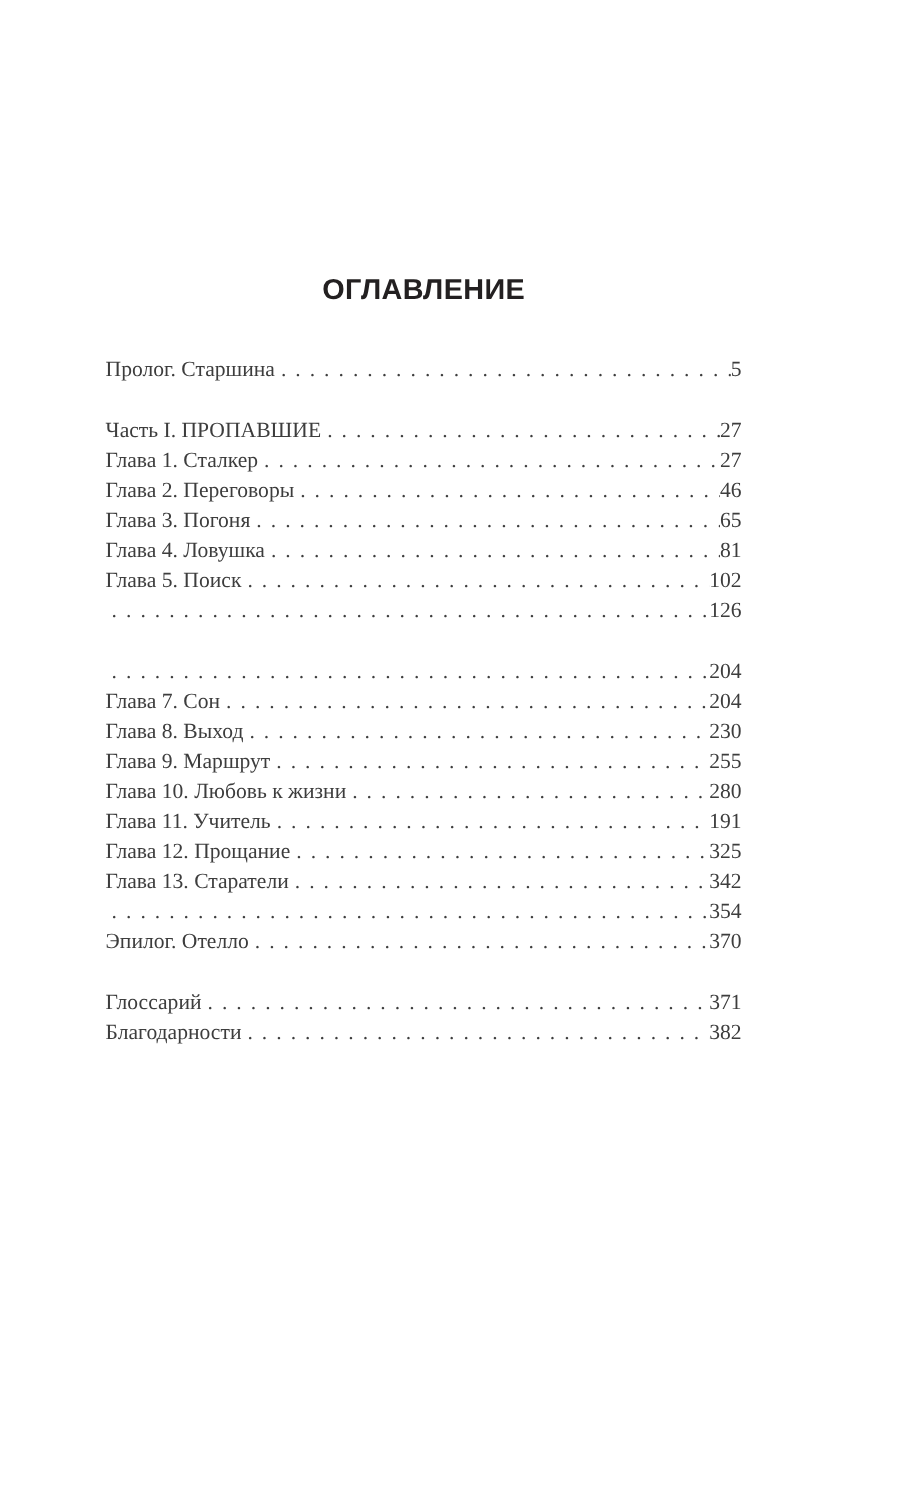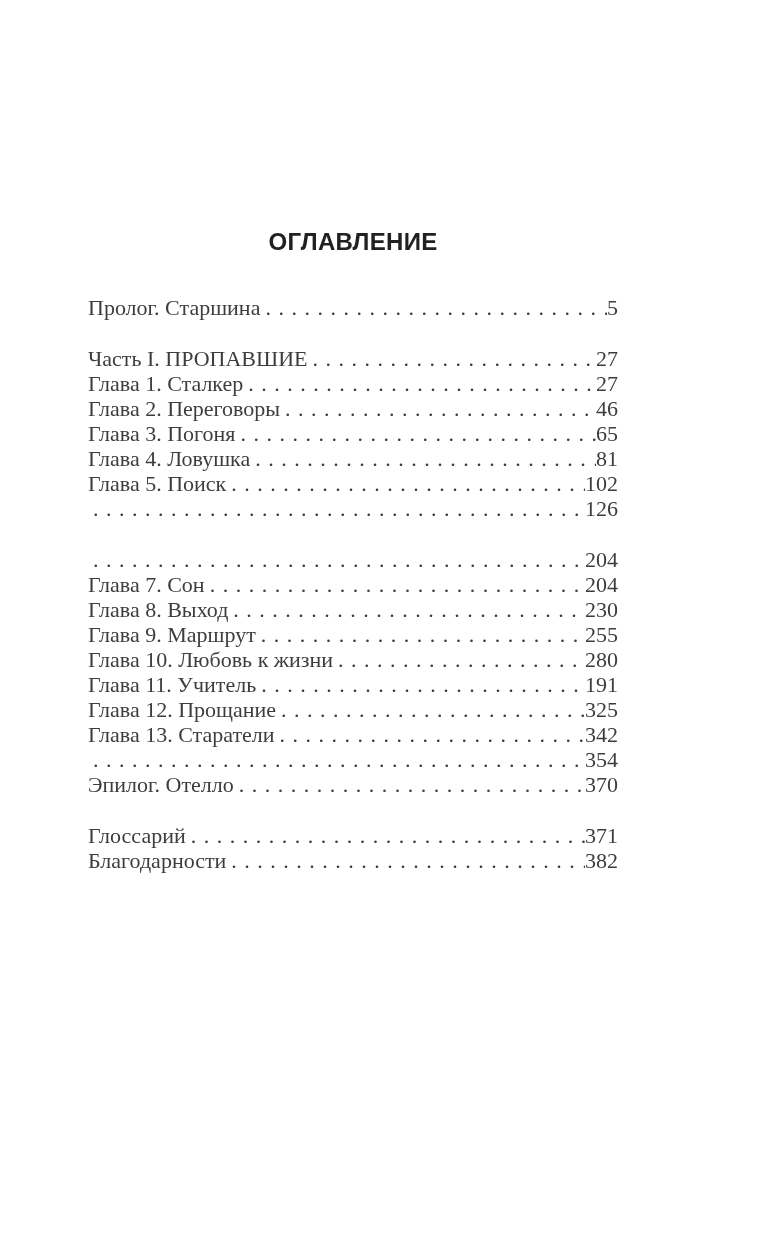--- a/index.html
+++ b/index.html
@@ -34,21 +34,21 @@
     line-height:26px;
     letter-spacing:0.3px;
     text-align:center;
     color:var(--title-color);
   }
   .toc-section{ margin-bottom:26px; }
   .toc-section:last-child{ margin-bottom:0; }
   .toc-row{
     display:flex;
     align-items:baseline;
-    font-size:22px;
+    font-size:18px;
     line-height:25px;
     white-space:nowrap;
   }
   .toc-label{ flex:0 0 auto; }
   .toc-dots{
     flex:1 1 auto;
     overflow:hidden;
     white-space:nowrap;
     text-align:right;
     letter-spacing:7.5px;

